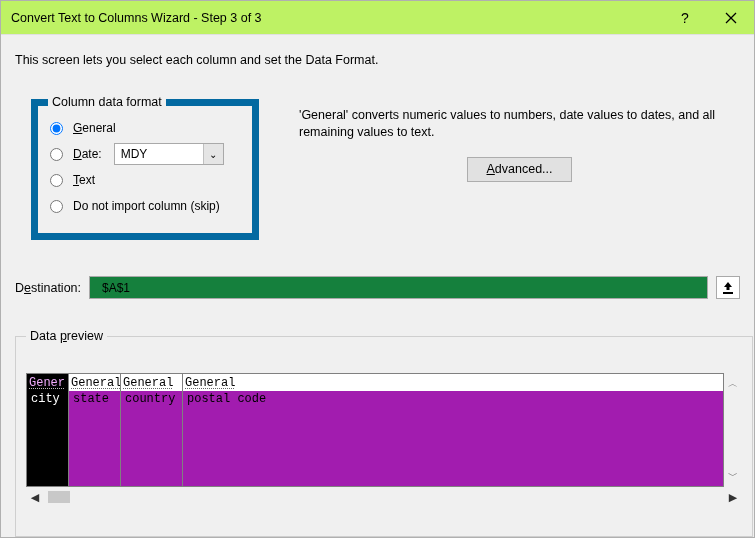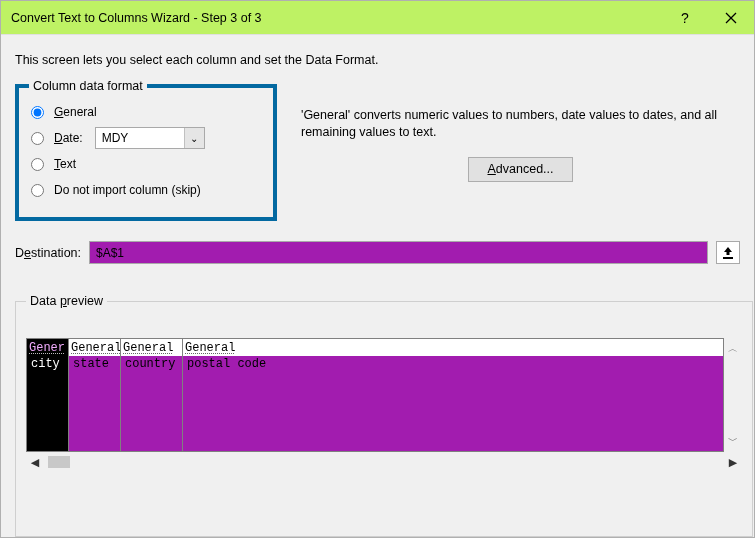--- a/index.html
+++ b/index.html
@@ -33,24 +33,24 @@
     display: flex; align-items: center; justify-content: center;
     font-size: 14px;
   }
   .content {
     flex: 1; padding: 12px 14px 0 14px;
     display: flex; flex-direction: column;
   }
   .intro { margin: 6px 0 12px 0; font-size: 12.5px; }
   .fmt-row { display: flex; gap: 24px; align-items: flex-start; }
   fieldset.fmt {
-    border: 4px solid #0369a1;
+    border: 7px solid #0369a1;
     padding: 6px 10px 14px 10px;
-    margin: 0;
-    width: 262px;
+    margin: 16px;
+    width: 228px;
   }
   fieldset.fmt legend { font-size: 12.5px; padding: 0 4px; }
   .radio-row {
     display: flex; align-items: center;
     height: 26px; gap: 6px;
   }
   .radio-row input[type=radio] { margin: 0 4px 0 2px; }
   .radio-row label .ul { text-decoration: underline; }
   .date-select {
     border: 1px solid #a9a9a9;
@@ -80,22 +80,22 @@
   }
   .ul { text-decoration: underline; }
   .dest-row {
     margin-top: 20px;
     display: flex; align-items: center; gap: 8px;
   }
   .dest-row label { font-size: 12.5px; }
   .dest-input {
     flex: 1; height: 23px;
     border: 1px solid #a9a9a9;
-    background: #a21caf;
-    padding: 0 6px;
+    background: #15803d;
+    padding: 0 12px;
     font-size: 12px;
   }
   .range-btn {
     width: 24px; height: 23px;
     border: 1px solid #a9a9a9;
     background: #fff;
     display:flex; align-items:center; justify-content:center;
   }
   fieldset.preview {
     border: 1px solid #cfcfcf;

